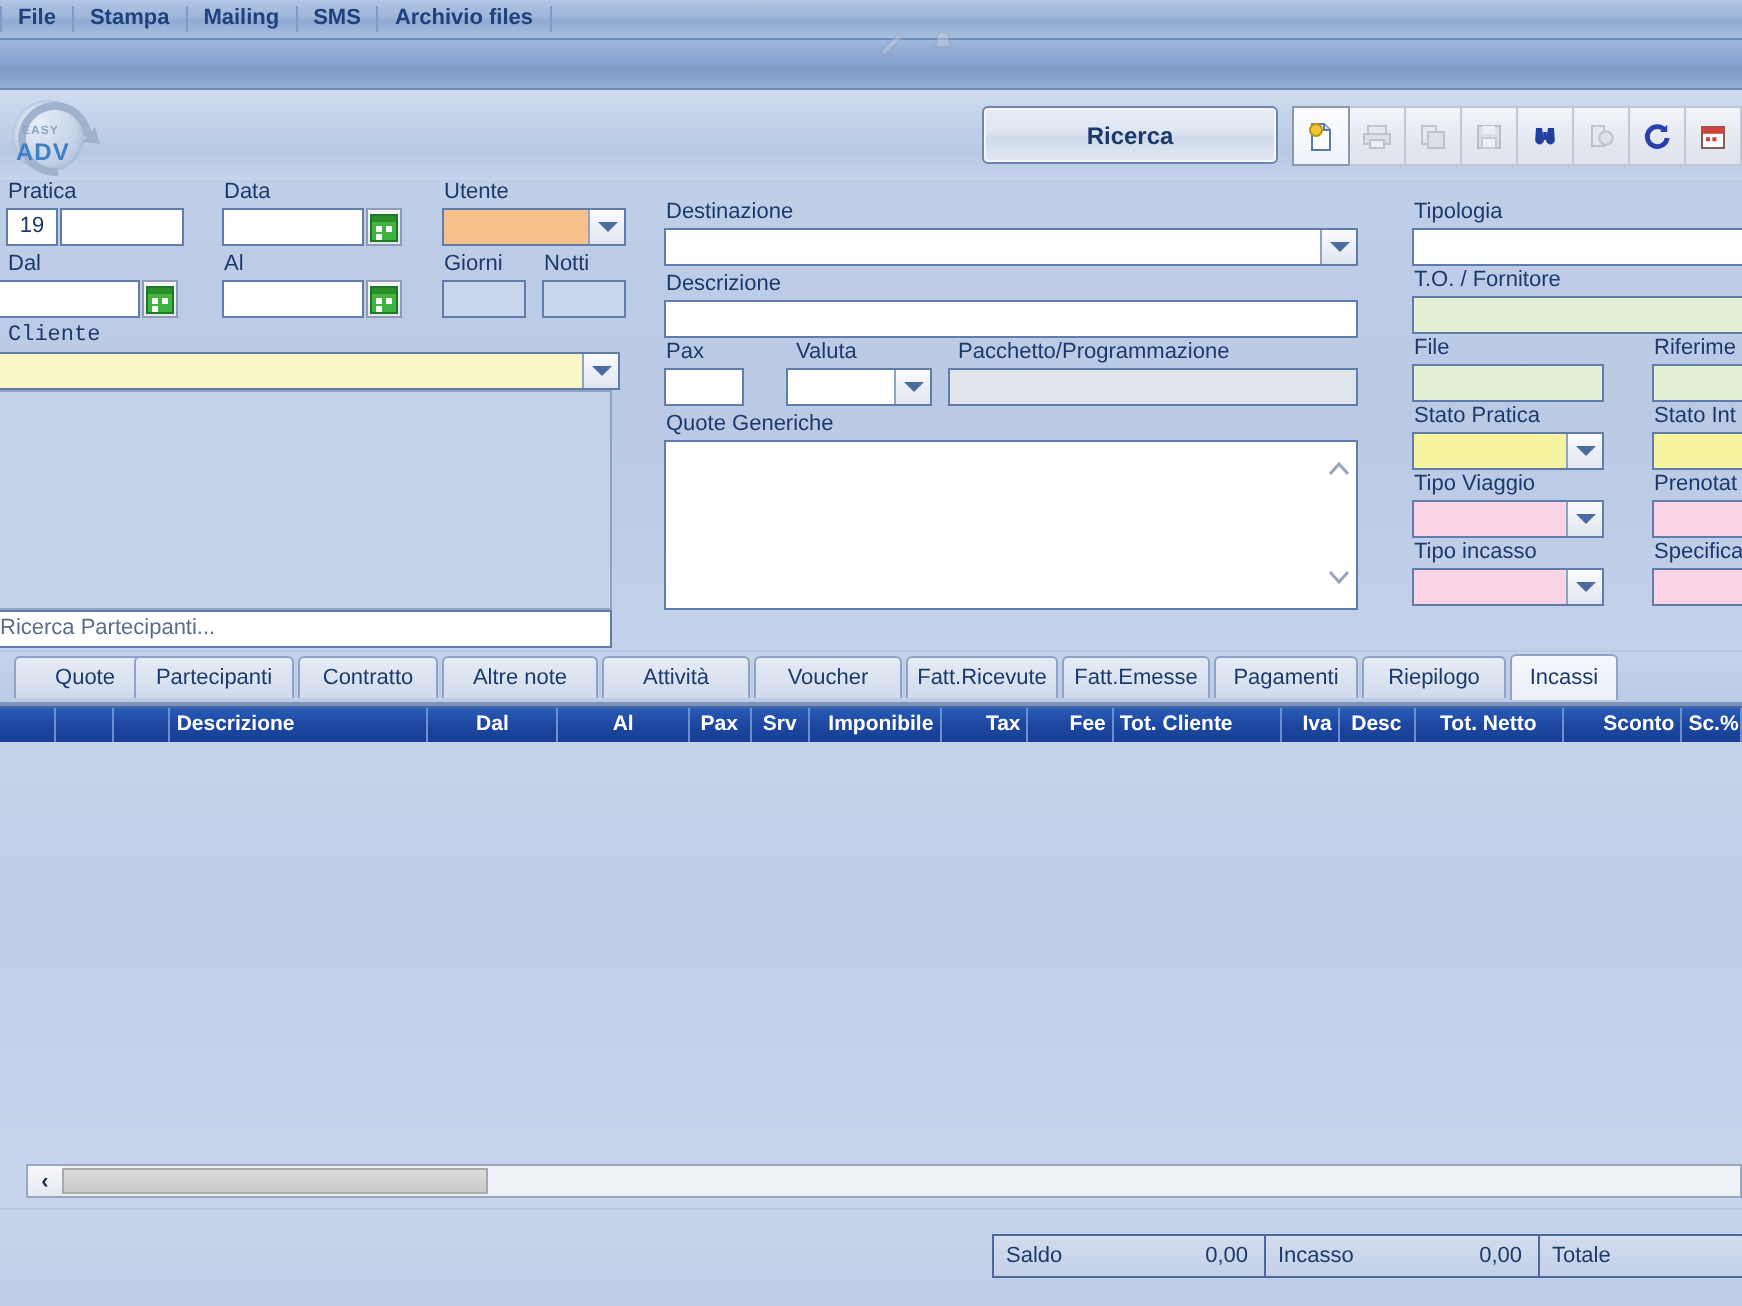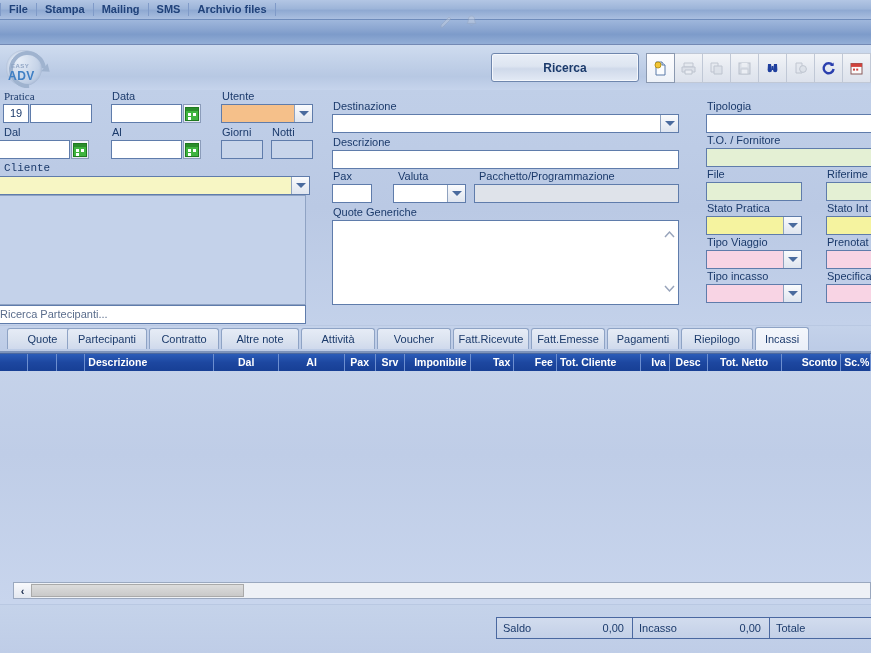--- a/index.html
+++ b/index.html
@@ -298,21 +298,21 @@
           <rect x="3" y="3.5" width="11" height="10.5" fill="#fbfbfb" stroke="#8a5b5b"></rect>
           <rect x="3" y="3.5" width="11" height="3.4" fill="#d0423c"></rect>
           <rect x="5" y="8.6" width="2" height="2" fill="#d0423c"></rect>
           <rect x="8.2" y="8.6" width="2" height="2" fill="#d0423c"></rect>
         </svg>
     </div>
   </div>
 
   <div class="form">
 
-    <div class="lbl" style="left:4px;top:0px;font-family:Liberation Serif, serif;">Pratica</div>
+    <div class="lbl" style="left:4px;top:0px;">Pratica</div>
     <div class="fld" style="left:3px;top:14px;width:26px;text-align:center;">19</div>
     <div class="fld" style="left:30px;top:14px;width:62px;"></div>
 
     <div class="lbl" style="left:112px;top:0px;">Data</div>
     <div class="fld" style="left:111px;top:14px;width:71px;"></div>
     <div class="calbtn" style="left:183px;top:14px;">
         <div class="cal-ico"></div>
       </div>
 
     <div class="lbl" style="left:222px;top:0px;">Utente</div>

